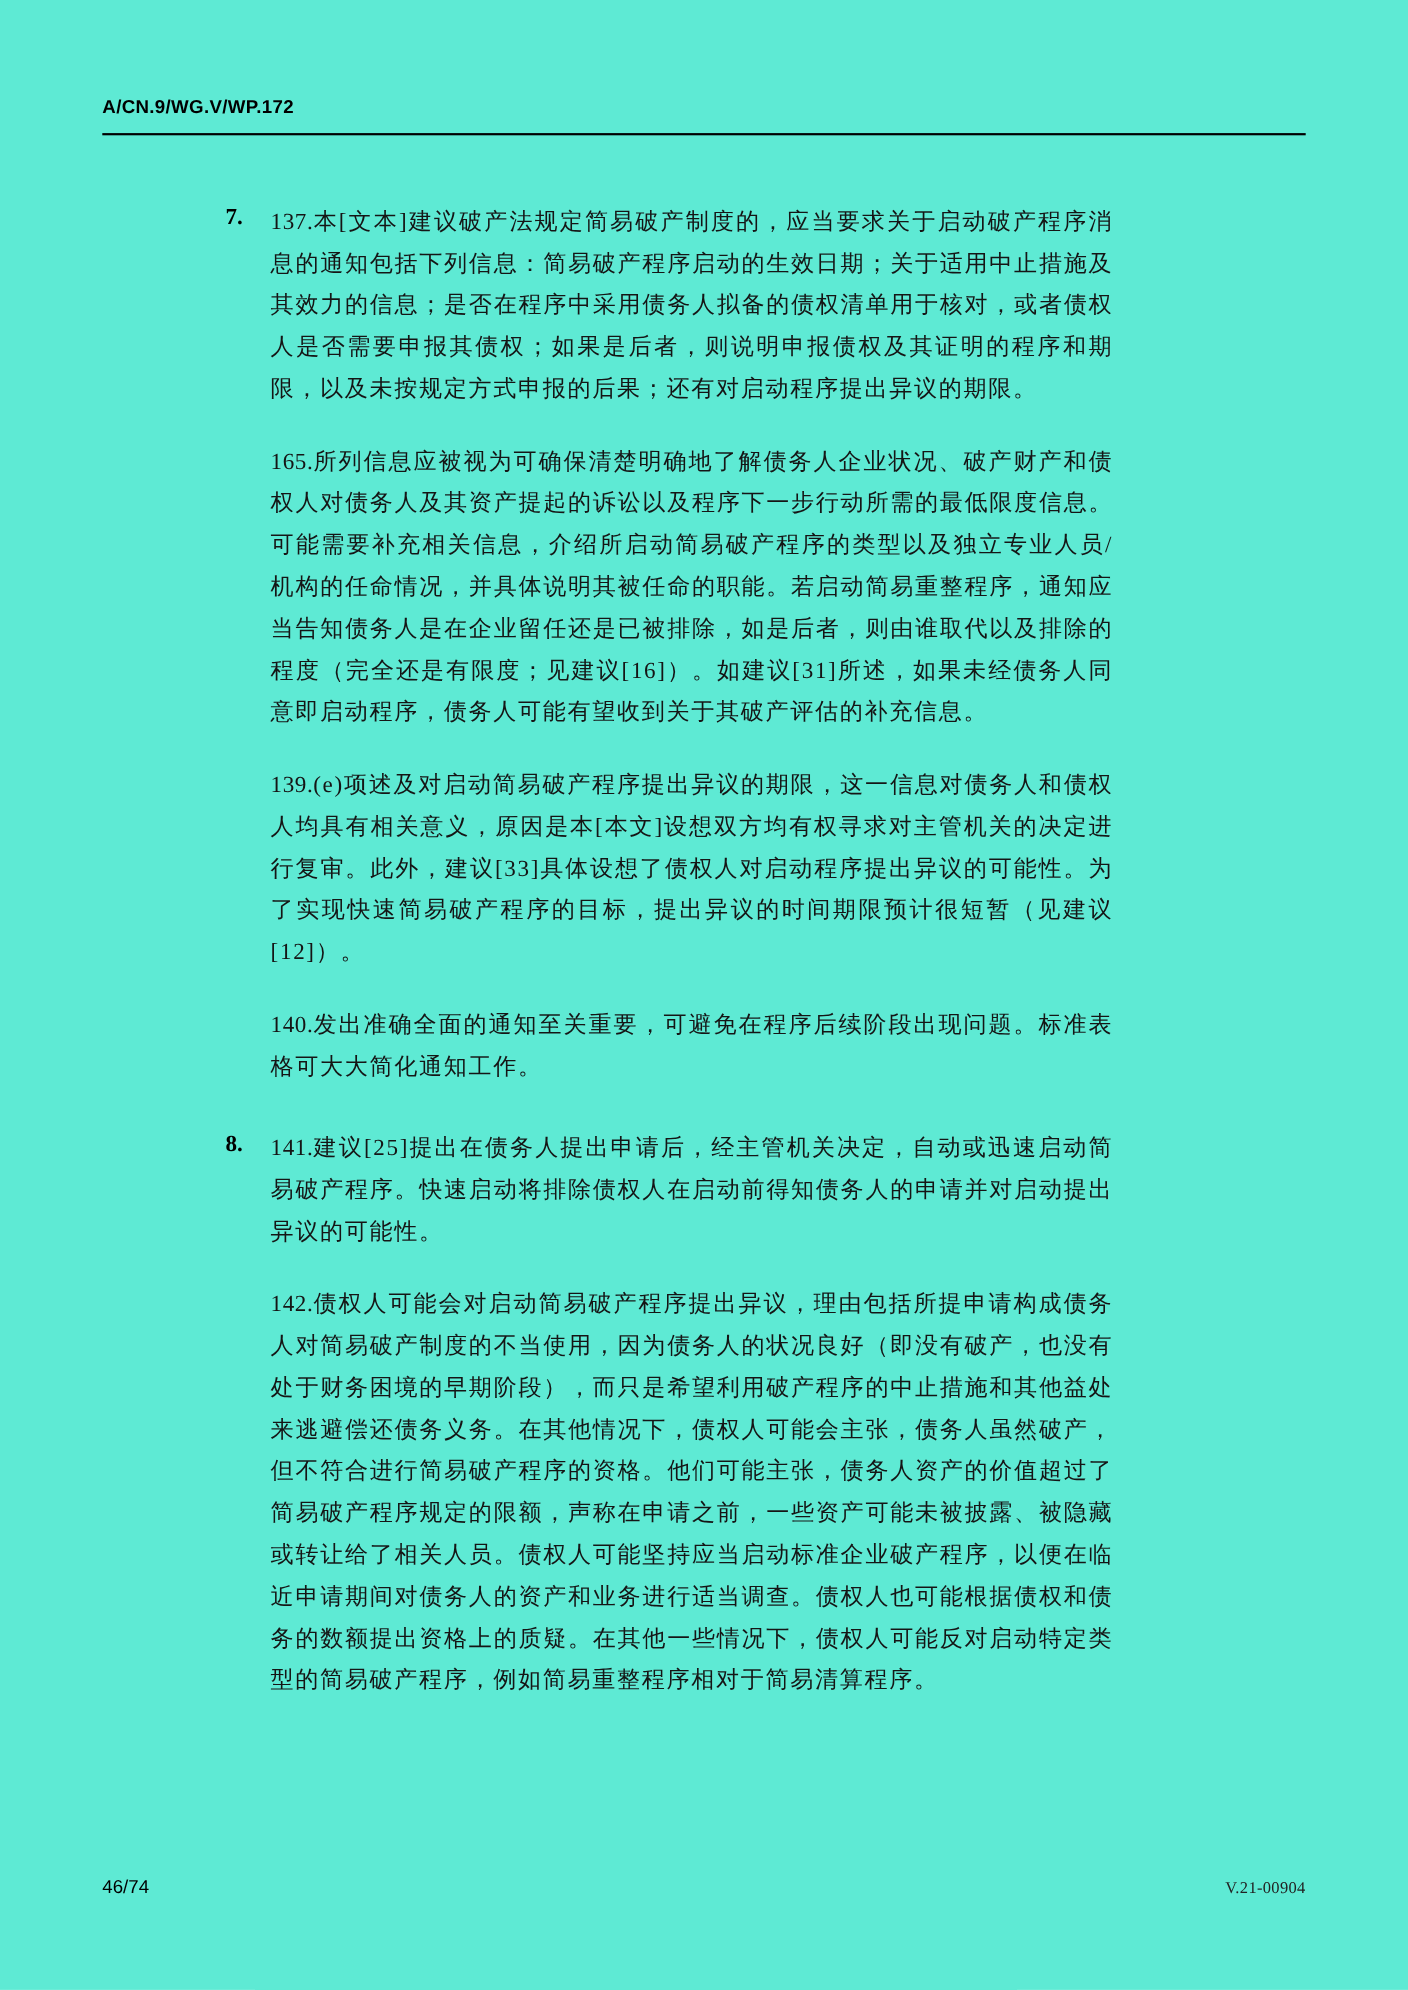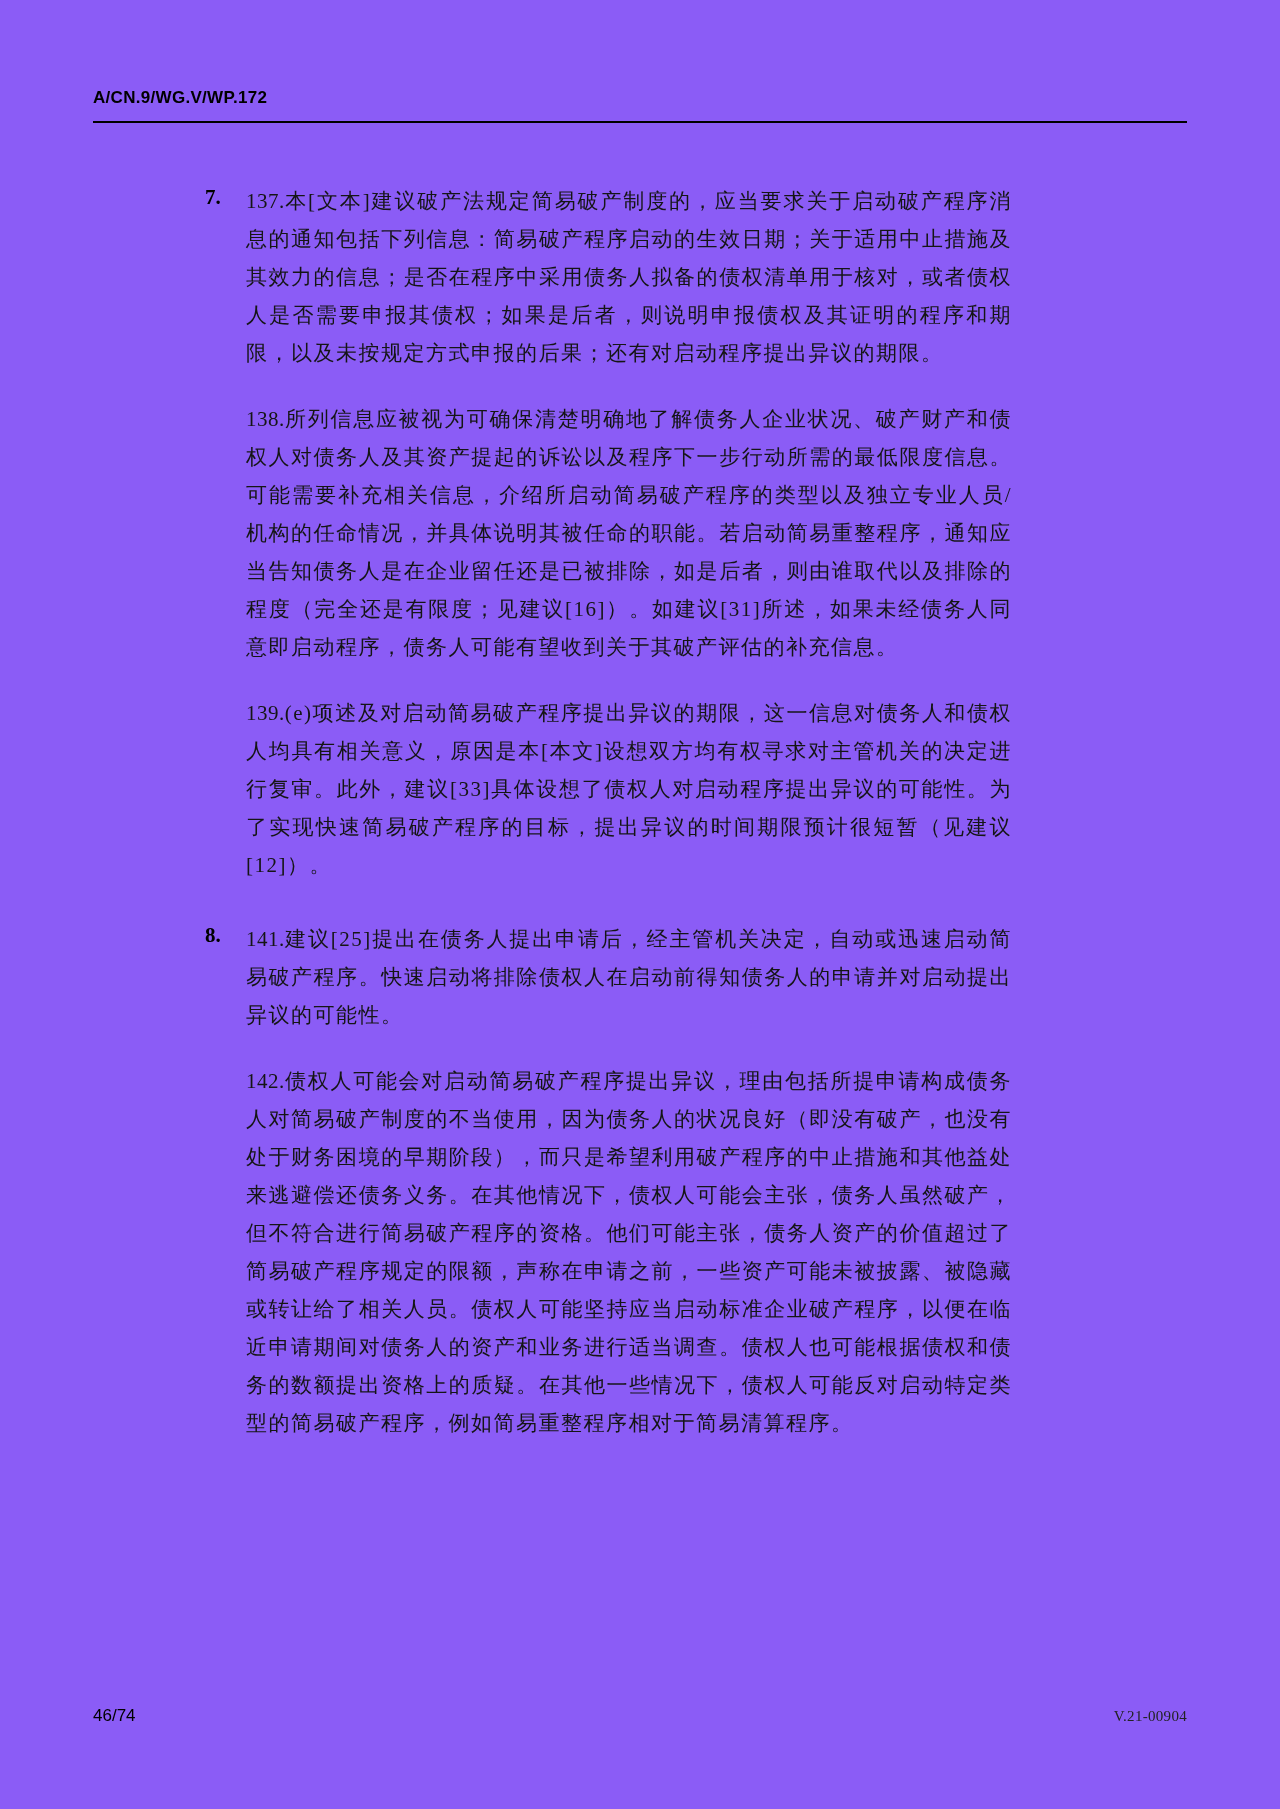--- a/index.html
+++ b/index.html
@@ -4,21 +4,21 @@
 <style>
   html, body {
     margin: 0;
     padding: 0;
     background: #ffffff;
   }
   .page {
     position: relative;
     width: 1280px;
     height: 1809px;
-    background: #8b5cf6;
+    background: #5eead4;
     color: #111111;
     font-family: "Liberation Serif", serif;
     overflow: hidden;
   }
   .doc-header {
     position: absolute;
     left: 93px;
     top: 88px;
     font-family: "Liberation Sans", sans-serif;
     font-weight: bold;
@@ -106,22 +106,23 @@
   </div>
   <div class="header-rule"></div>
 
   <main class="content">
 
     <section class="section-7">
       <h2 class="sec-head">
         <span class="sec-num">7.</span>
       </h2>
       <p class="para"><span class="pnum">137.</span><span>本[文本]建议破产法规定简易破产制度的，应当要求关于启动破产程序消息的通知包括下列信息：简易破产程序启动的生效日期；关于适用中止措施及其效力的信息；是否在程序中采用债务人拟备的债权清单用于核对，或者债权人是否需要申报其债权；如果是后者，则说明申报债权及其证明的程序和期限，以及未按规定方式申报的后果；还有对启动程序提出异议的期限。</span></p>
-      <p class="para"><span class="pnum">138.</span><span>所列信息应被视为可确保清楚明确地了解债务人企业状况、破产财产和债权人对债务人及其资产提起的诉讼以及程序下一步行动所需的最低限度信息。可能需要补充相关信息，介绍所启动简易破产程序的类型以及独立专业人员/机构的任命情况，并具体说明其被任命的职能。若启动简易重整程序，通知应当告知债务人是在企业留任还是已被排除，如是后者，则由谁取代以及排除的程度（完全还是有限度；见建议[16]）。如建议[31]所述，如果未经债务人同意即启动程序，债务人可能有望收到关于其破产评估的补充信息。</span></p>
+      <p class="para"><span class="pnum">165.</span><span>所列信息应被视为可确保清楚明确地了解债务人企业状况、破产财产和债权人对债务人及其资产提起的诉讼以及程序下一步行动所需的最低限度信息。可能需要补充相关信息，介绍所启动简易破产程序的类型以及独立专业人员/机构的任命情况，并具体说明其被任命的职能。若启动简易重整程序，通知应当告知债务人是在企业留任还是已被排除，如是后者，则由谁取代以及排除的程度（完全还是有限度；见建议[16]）。如建议[31]所述，如果未经债务人同意即启动程序，债务人可能有望收到关于其破产评估的补充信息。</span></p>
       <p class="para"><span class="pnum">139.</span><span>(e)项述及对启动简易破产程序提出异议的期限，这一信息对债务人和债权人均具有相关意义，原因是本[本文]设想双方均有权寻求对主管机关的决定进行复审。此外，建议[33]具体设想了债权人对启动程序提出异议的可能性。为了实现快速简易破产程序的目标，提出异议的时间期限预计很短暂（见建议[12]）。</span></p>
+      <p class="para"><span class="pnum">140.</span><span>发出准确全面的通知至关重要，可避免在程序后续阶段出现问题。标准表格可大大简化通知工作。</span></p>
     </section>
 
     <section class="section-8">
       <h2 class="sec-head">
         <span class="sec-num">8.</span>
       </h2>
       <p class="para"><span class="pnum">141.</span><span>建议[25]提出在债务人提出申请后，经主管机关决定，自动或迅速启动简易破产程序。快速启动将排除债权人在启动前得知债务人的申请并对启动提出异议的可能性。</span></p>
       <p class="para"><span class="pnum">142.</span><span>债权人可能会对启动简易破产程序提出异议，理由包括所提申请构成债务人对简易破产制度的不当使用，因为债务人的状况良好（即没有破产，也没有处于财务困境的早期阶段），而只是希望利用破产程序的中止措施和其他益处来逃避偿还债务义务。在其他情况下，债权人可能会主张，债务人虽然破产，但不符合进行简易破产程序的资格。他们可能主张，债务人资产的价值超过了简易破产程序规定的限额，声称在申请之前，一些资产可能未被披露、被隐藏或转让给了相关人员。债权人可能坚持应当启动标准企业破产程序，以便在临近申请期间对债务人的资产和业务进行适当调查。债权人也可能根据债权和债务的数额提出资格上的质疑。在其他一些情况下，债权人可能反对启动特定类型的简易破产程序，例如简易重整程序相对于简易清算程序。</span></p>
     </section>
 

